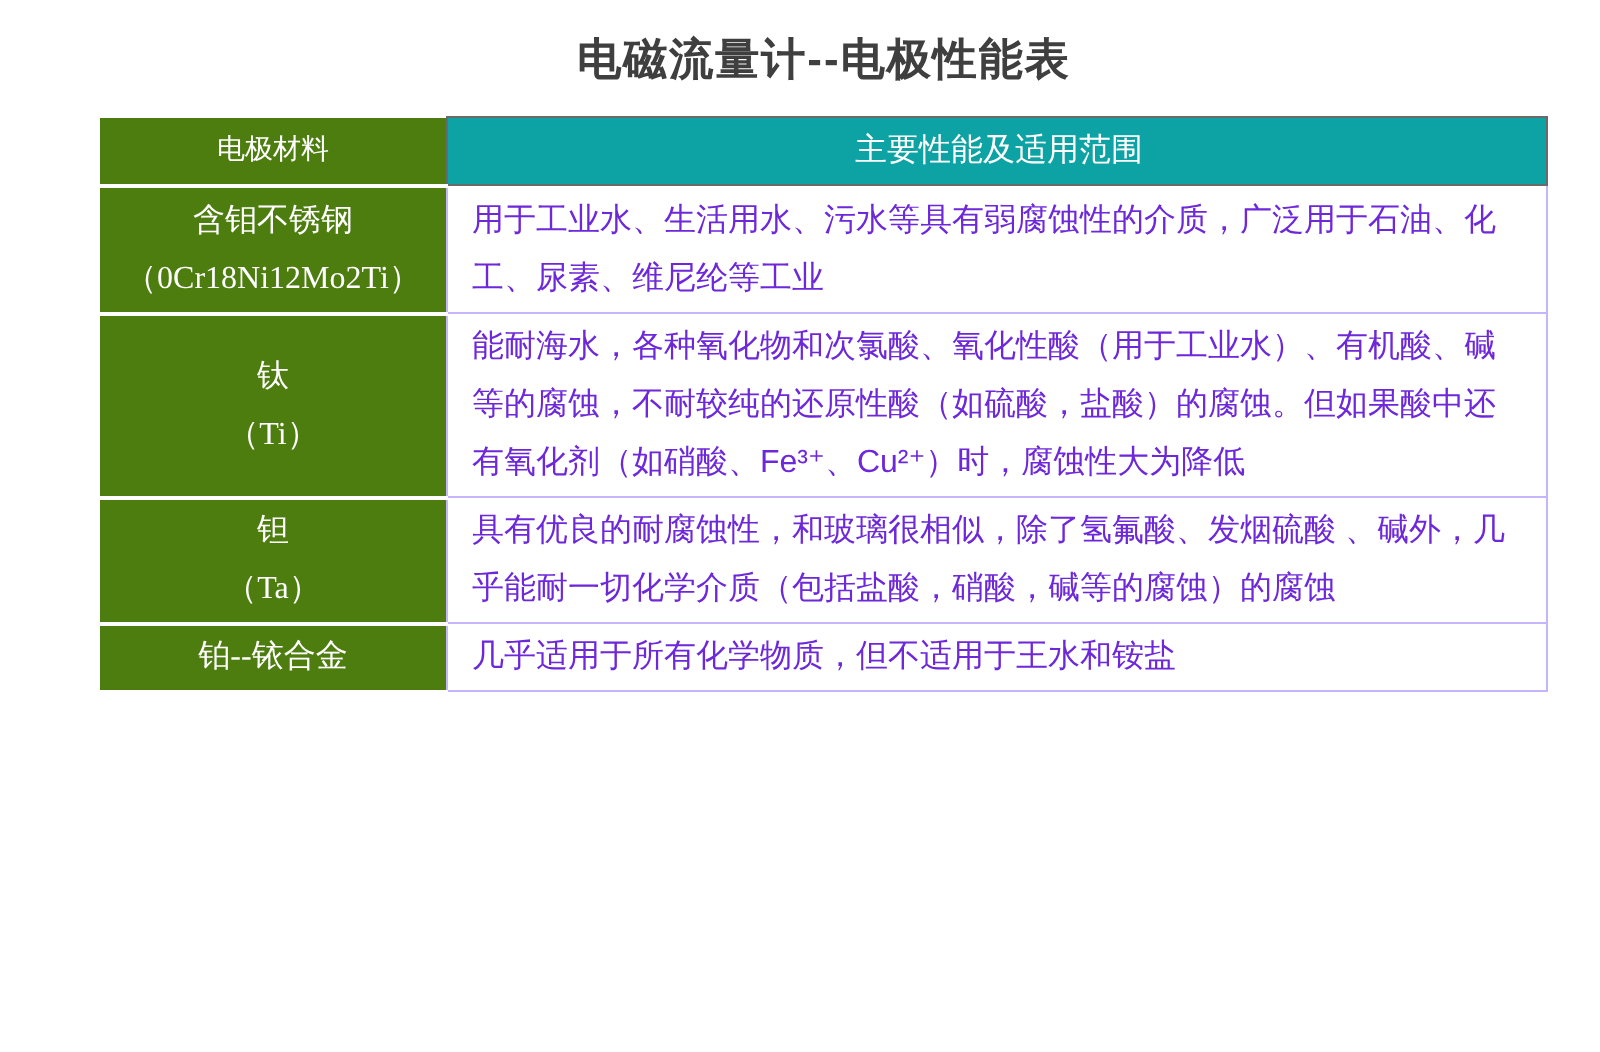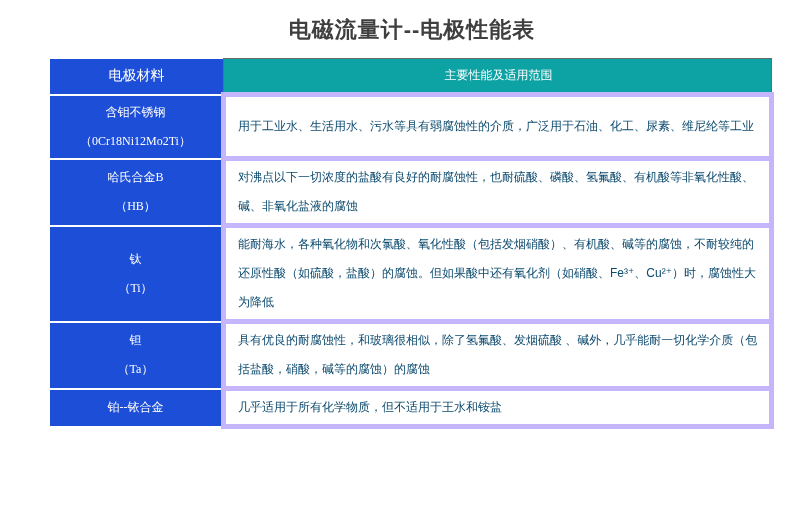--- a/index.html
+++ b/index.html
@@ -26,37 +26,37 @@
     color: #3f3f3f;
     letter-spacing: 1px;
   }
   table.perf {
     width: 724px;
     margin: 0 auto;
     border-collapse: collapse;
     table-layout: fixed;
   }
   table.perf td {
-    font-size: 12px;
+    font-size: 16px;
     vertical-align: middle;
   }
   td.mat {
     width: 165px;
-    background: #1d4ed8;
+    background: #4d7c0f;
     color: #ffffff;
     text-align: center;
     border: none;
     border-bottom: 2px solid #ffffff;
     padding: 0 4px;
   }
   td.mat .mline { line-height: 29px; font-family: Liberation Serif, serif; }
   td.desc {
     background: #ffffff;
-    color: #0c4a6e;
-    border: 5px solid #c4b5fd;
+    color: #6d28d9;
+    border: 1px solid #c4b5fd;
     padding: 2px 10px 2px 12px;
     line-height: 29px;
     text-align: left;
   }
   tr.hrow { height: 32px; }
   tr.hrow td.mat { font-size: 14px; }
   tr.hrow td.desc {
     background: #0da2a3;
     color: #ffffff;
     text-align: center;
@@ -85,35 +85,28 @@
       </tr>
 
       <tr class="r1">
         <td class="mat">
           <div class="mline">含钼不锈钢</div>
           <div class="mline">（0Cr18Ni12Mo2Ti）</div>
         </td>
         <td class="desc">用于工业水、生活用水、污水等具有弱腐蚀性的介质，广泛用于石油、化工、尿素、维尼纶等工业</td>
       </tr>
 
-      <tr class="r2">
-        <td class="mat">
-          <div class="mline">哈氏合金B</div>
-          <div class="mline">（HB）</div>
-        </td>
-        <td class="desc">对沸点以下一切浓度的盐酸有良好的耐腐蚀性，也耐硫酸、磷酸、氢氟酸、有机酸等非氧化性酸、碱、非氧化盐液的腐蚀</td>
-      </tr>
 
 
       <tr class="r4">
         <td class="mat">
           <div class="mline">钛</div>
           <div class="mline">（Ti）</div>
         </td>
-        <td class="desc">能耐海水，各种氧化物和次氯酸、氧化性酸（包括发烟硝酸）、有机酸、碱等的腐蚀，不耐较纯的还原性酸（如硫酸，盐酸）的腐蚀。但如果酸中还有氧化剂（如硝酸、Fe³⁺、Cu²⁺）时，腐蚀性大为降低</td>
+        <td class="desc">能耐海水，各种氧化物和次氯酸、氧化性酸（用于工业水）、有机酸、碱等的腐蚀，不耐较纯的还原性酸（如硫酸，盐酸）的腐蚀。但如果酸中还有氧化剂（如硝酸、Fe³⁺、Cu²⁺）时，腐蚀性大为降低</td>
       </tr>
 
       <tr class="r5">
         <td class="mat">
           <div class="mline">钽</div>
           <div class="mline">（Ta）</div>
         </td>
         <td class="desc">具有优良的耐腐蚀性，和玻璃很相似，除了氢氟酸、发烟硫酸 、碱外，几乎能耐一切化学介质（包括盐酸，硝酸，碱等的腐蚀）的腐蚀</td>
       </tr>
 

